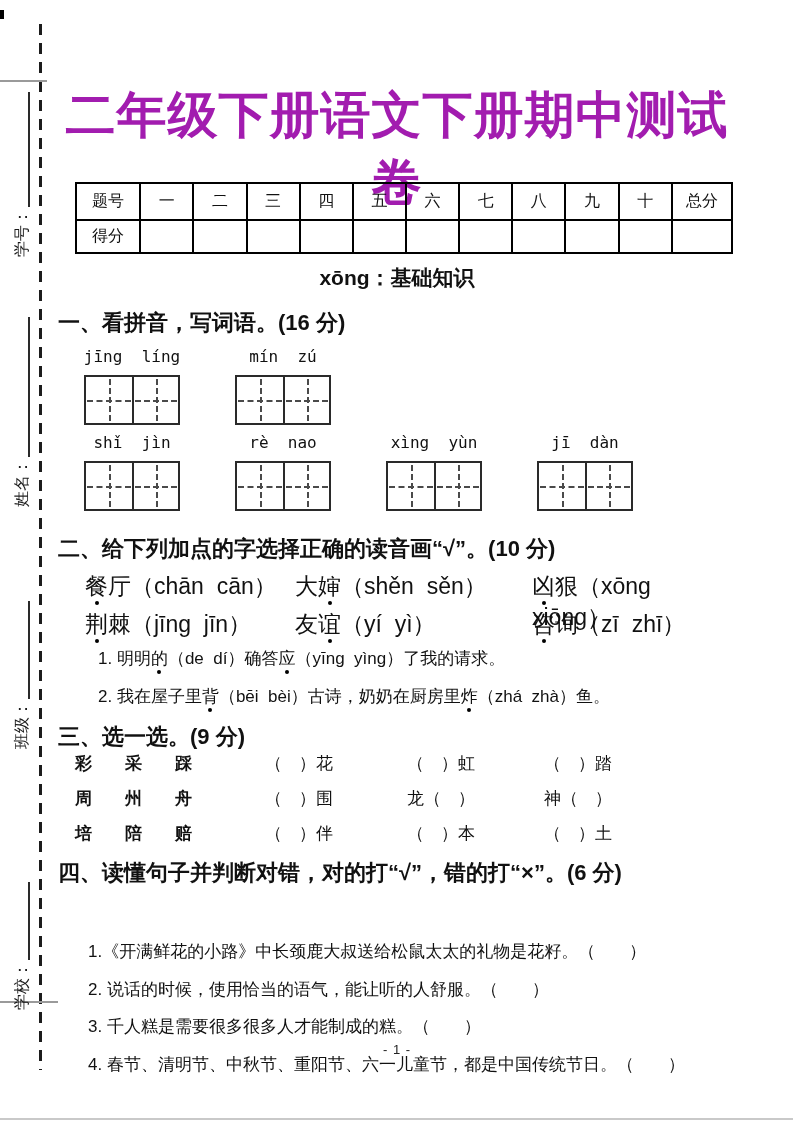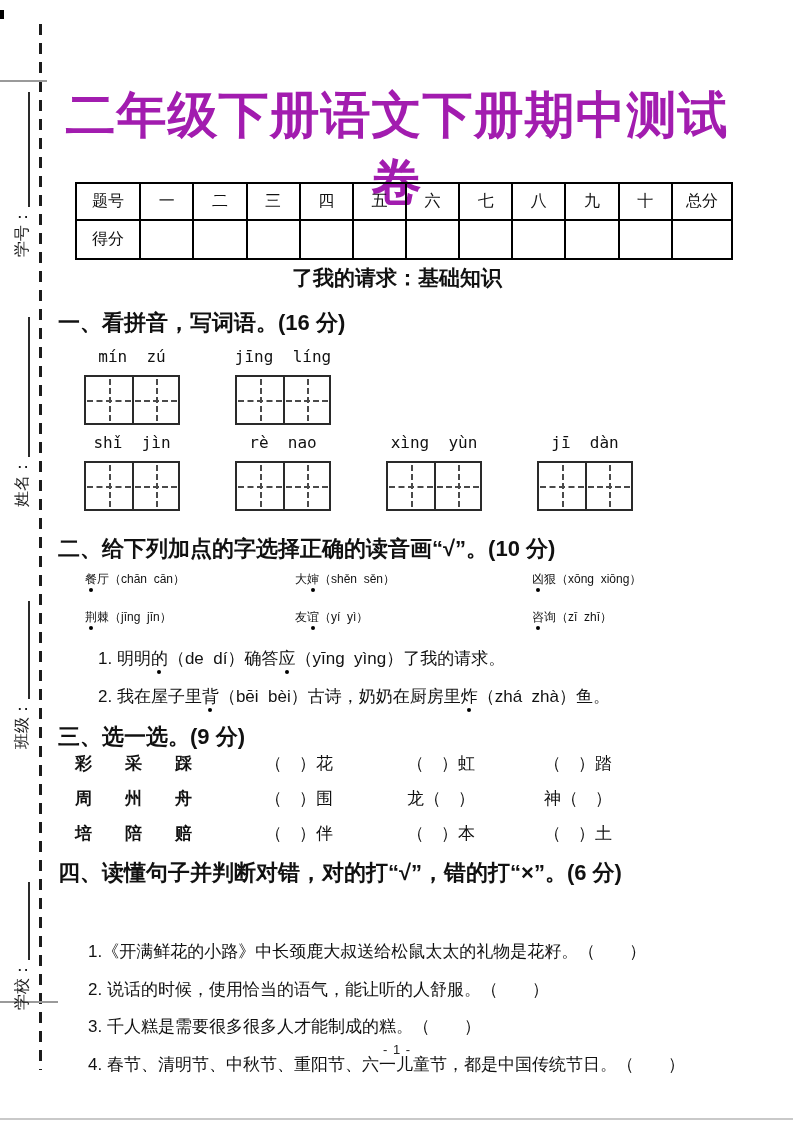--- a/index.html
+++ b/index.html
@@ -28,38 +28,38 @@
   .main > div, .main > h1, .main > table { position:absolute; left:0; }
 
   .title { width:100%; text-align:center; font-size:50px; font-weight:bold;
     letter-spacing:1px; color:#a21caf; font-family:"Liberation Serif", serif; }
   .subtitle { width:100%; text-align:center; font-size:17px; font-weight:bold; white-space:pre-wrap; }
   .section-header { width:100%; text-align:center; font-size:21px; font-weight:bold; }
 
   table.score { border-collapse:collapse; table-layout:fixed; width:658px; margin-left:17px; }
   table.score td { border:2px solid #000; text-align:center; font-size:16px; padding:0; }
   table.score tr.r1 td { height:37px; }
-  table.score tr.r2 td { height:39px; }
+  table.score tr.r2 td { height:33px; }
 
   .q-heading { font-size:22px; font-weight:bold; white-space:pre-wrap; }
 
   .pin-row { display:flex; gap:57px; padding-left:27px; }
   .pin-group { width:94px; display:flex; flex-direction:column; align-items:center; }
   .pinyin { font-family:"DejaVu Sans Mono", monospace; font-size:16px;
     white-space:pre; margin-bottom:9px; }
   .tzg { display:flex; border:2px solid #2a2a2a; background:#fff; }
   .tzg .cell { width:46px; height:46px; position:relative; }
   .tzg .cell + .cell { border-left:2px solid #2a2a2a; }
   .tzg .cell::before { content:''; position:absolute; left:50%; top:2px; bottom:2px;
     border-left:2px dashed #4a4a4a; }
   .tzg .cell::after { content:''; position:absolute; top:50%; left:1px; right:1px;
     border-top:2px dashed #4a4a4a; }
 
   .q2-words { display:grid; grid-template-columns:210px 237px 1fr; padding-left:27px;
-    font-size:12px; width:100%; }
+    font-size:23px; width:100%; }
   .q2-words span, .sentence, .q3-blank, .q4-item, .q2-words { white-space:pre-wrap; }
   .sentence { padding-left:40px; font-size:17px; width:100%; }
 
   .em-dot { position:relative; }
   .em-dot::after { content:''; position:absolute; left:50%; bottom:-6px; width:4px; height:4px;
     margin-left:-2px; border-radius:50%; background:#000; }
 
   .q3-row { display:grid; grid-template-columns:190px 142px 137px 1fr; padding-left:17px;
     font-size:17px; width:100%; align-items:baseline; }
   .q3-opts { display:flex; gap:33px; font-weight:bold; font-family:"Liberation Serif", serif; }
@@ -127,34 +127,34 @@
             <td></td>
         <td></td>
             <td></td>
         <td></td>
             <td></td>
         <td></td>
       </tr>
     </tbody>
       </table>
 
-    <div class="section-header" style="top:264px">了我的请求：基础知识</div>
+    <div class="section-header" style="top:264px">xōng：基础知识</div>
 
     <div class="q-heading" style="top:308px">一、看拼音，写词语。(16 分)</div>
 
     <div class="pin-row" style="top:347px">
       <div class="pin-group">
+        <div class="pinyin">jīng  líng</div>
+        <div class="tzg">
+            <div class="cell"></div>
+            <div class="cell"></div>
+          </div>
+      </div>
+      <div class="pin-group">
         <div class="pinyin">mín  zú</div>
-        <div class="tzg">
-            <div class="cell"></div>
-            <div class="cell"></div>
-          </div>
-      </div>
-      <div class="pin-group">
-        <div class="pinyin">jīng  líng</div>
         <div class="tzg">
             <div class="cell"></div>
             <div class="cell"></div>
           </div>
       </div>
     </div>
 
     <div class="pin-row" style="top:433px">
       <div class="pin-group">
         <div class="pinyin">shǐ  jìn</div>

